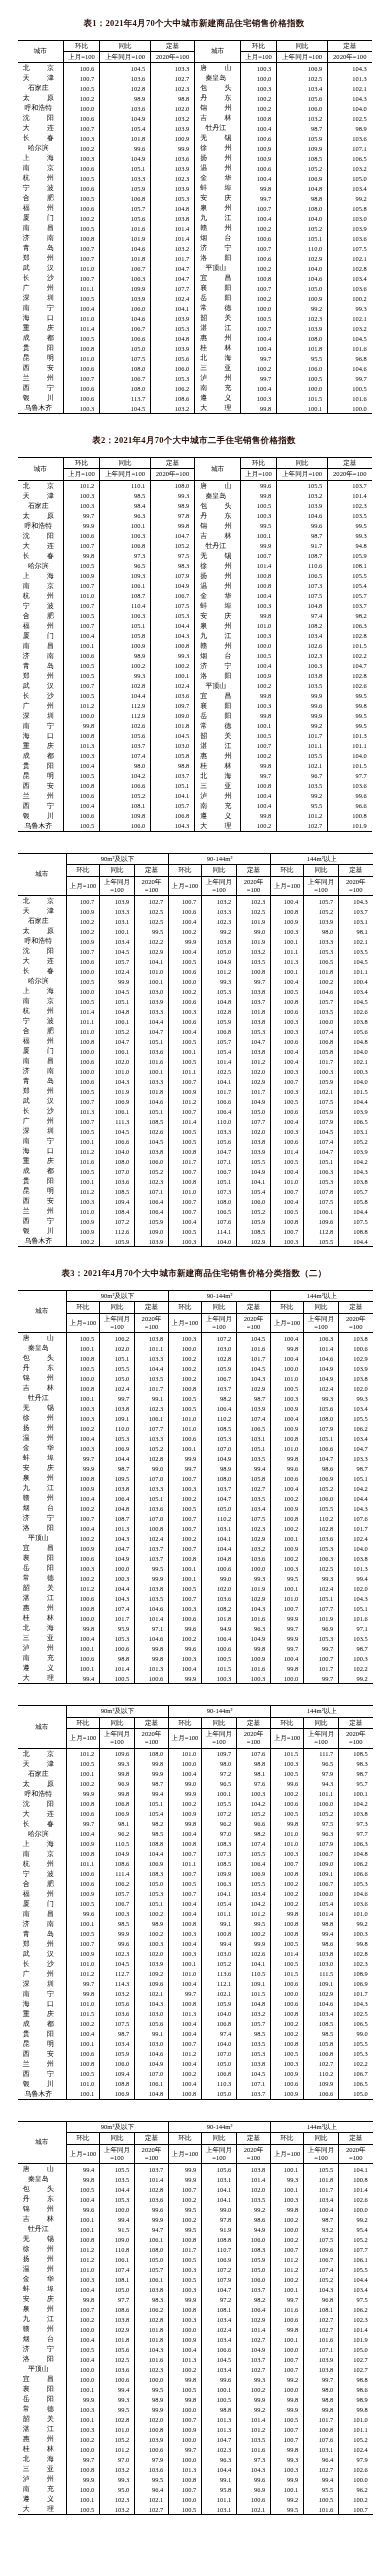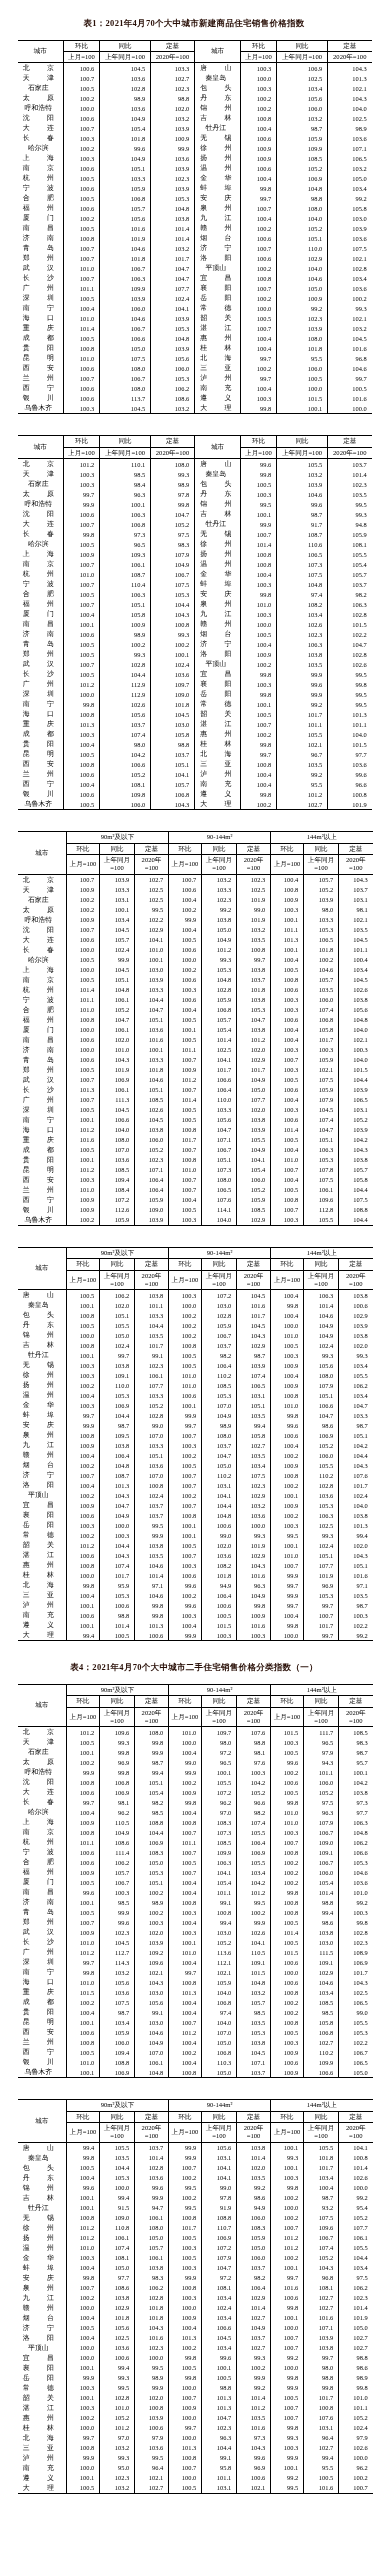--- a/index.html
+++ b/index.html
@@ -629,20 +629,21 @@
                 <span>理</span>
               </span></td>
             <td class="v">99.8</td>
             <td class="v">100.1</td>
             <td class="v">100.0</td>
           </tr>
         </tbody>
       </table>
   </section>
   <section class="tbl-section">
+    <h2 class="tbl-title">表2：2021年4月70个大中城市二手住宅销售价格指数</h2>
     <table>
         <colgroup>
           <col style="width: 46px;">
           <col style="width: 36px;">
           <col style="width: 51px;">
           <col style="width: 44px;">
           <col style="width: 46px;">
           <col style="width: 36px;">
           <col style="width: 51px;">
           <col style="width: 44px;">
@@ -1813,20 +1814,21 @@
             <td class="v">104.0</td>
             <td class="v">102.9</td>
             <td class="v">100.3</td>
             <td class="v">105.5</td>
             <td class="v">104.4</td>
           </tr>
         </tbody>
       </table>
   </section>
   <section class="tbl-section">
+    <h2 class="tbl-title">表3：2021年4月70个大中城市新建商品住宅销售价格分类指数（二）</h2>
     <table>
         <colgroup>
           <col style="width: 49px;">
           <col style="width: 33px;">
           <col style="width: 35px;">
           <col style="width: 34px;">
           <col style="width: 33px;">
           <col style="width: 35px;">
           <col style="width: 34px;">
           <col style="width: 33px;">
@@ -2384,600 +2386,20 @@
               </span></td>
             <td class="v">99.4</td>
             <td class="v">100.5</td>
             <td class="v">100.6</td>
             <td class="v">99.9</td>
             <td class="v">100.3</td>
             <td class="v">100.3</td>
             <td class="v">100.0</td>
             <td class="v">99.7</td>
             <td class="v">99.2</td>
-          </tr>
-        </tbody>
-      </table>
-  </section>
-  <section class="tbl-section">
-    <h2 class="tbl-title">表4：2021年4月70个大中城市二手住宅销售价格分类指数（一）</h2>
-    <table>
-        <colgroup>
-          <col style="width: 49px;">
-          <col style="width: 33px;">
-          <col style="width: 35px;">
-          <col style="width: 34px;">
-          <col style="width: 33px;">
-          <col style="width: 35px;">
-          <col style="width: 34px;">
-          <col style="width: 33px;">
-          <col style="width: 35px;">
-          <col style="width: 34px;">
-        </colgroup>
-        <thead>
-          <tr>
-            <th rowspan="3" class="city-h">城市</th>
-            <th colspan="3">90m²及以下</th>
-            <th colspan="3">90-144m²</th>
-            <th colspan="3">144m²以上</th>
-          </tr>
-          <tr>
-            <th>环比</th>
-            <th>同比</th>
-            <th>定基</th>
-            <th>环比</th>
-            <th>同比</th>
-            <th>定基</th>
-            <th>环比</th>
-            <th>同比</th>
-            <th>定基</th>
-          </tr>
-          <tr>
-            <th>上月=100</th>
-            <th>上年同月=100</th>
-            <th>2020年=100</th>
-            <th>上月=100</th>
-            <th>上年同月=100</th>
-            <th>2020年=100</th>
-            <th>上月=100</th>
-            <th>上年同月=100</th>
-            <th>2020年=100</th>
-          </tr>
-        </thead>
-        <tbody>
-          <tr>
-            <td class="c"><span class="city sp">
-                <span>北</span>
-                <span>京</span>
-              </span></td>
-            <td class="v">101.2</td>
-            <td class="v">109.6</td>
-            <td class="v">108.0</td>
-            <td class="v">101.0</td>
-            <td class="v">109.7</td>
-            <td class="v">107.6</td>
-            <td class="v">101.5</td>
-            <td class="v">111.7</td>
-            <td class="v">108.5</td>
-          </tr>
-          <tr>
-            <td class="c"><span class="city sp">
-                <span>天</span>
-                <span>津</span>
-              </span></td>
-            <td class="v">100.5</td>
-            <td class="v">99.3</td>
-            <td class="v">99.8</td>
-            <td class="v">100.0</td>
-            <td class="v">98.0</td>
-            <td class="v">98.8</td>
-            <td class="v">100.3</td>
-            <td class="v">96.5</td>
-            <td class="v">98.3</td>
-          </tr>
-          <tr>
-            <td class="c"><span class="city">
-                <span>石</span>
-                <span>家</span>
-                <span>庄</span>
-              </span></td>
-            <td class="v">100.1</td>
-            <td class="v">99.8</td>
-            <td class="v">99.9</td>
-            <td class="v">100.4</td>
-            <td class="v">97.2</td>
-            <td class="v">98.1</td>
-            <td class="v">100.5</td>
-            <td class="v">97.9</td>
-            <td class="v">98.7</td>
-          </tr>
-          <tr>
-            <td class="c"><span class="city sp">
-                <span>太</span>
-                <span>原</span>
-              </span></td>
-            <td class="v">100.2</td>
-            <td class="v">96.9</td>
-            <td class="v">98.7</td>
-            <td class="v">99.0</td>
-            <td class="v">96.5</td>
-            <td class="v">97.6</td>
-            <td class="v">99.6</td>
-            <td class="v">94.3</td>
-            <td class="v">95.7</td>
-          </tr>
-          <tr>
-            <td class="c"><span class="city">
-                <span>呼</span>
-                <span>和</span>
-                <span>浩</span>
-                <span>特</span>
-              </span></td>
-            <td class="v">99.9</td>
-            <td class="v">99.8</td>
-            <td class="v">99.4</td>
-            <td class="v">99.9</td>
-            <td class="v">100.1</td>
-            <td class="v">100.3</td>
-            <td class="v">100.2</td>
-            <td class="v">101.1</td>
-            <td class="v">100.1</td>
-          </tr>
-          <tr>
-            <td class="c"><span class="city sp">
-                <span>沈</span>
-                <span>阳</span>
-              </span></td>
-            <td class="v">100.8</td>
-            <td class="v">106.8</td>
-            <td class="v">105.1</td>
-            <td class="v">100.2</td>
-            <td class="v">105.5</td>
-            <td class="v">104.2</td>
-            <td class="v">100.6</td>
-            <td class="v">106.0</td>
-            <td class="v">104.2</td>
-          </tr>
-          <tr>
-            <td class="c"><span class="city sp">
-                <span>大</span>
-                <span>连</span>
-              </span></td>
-            <td class="v">100.6</td>
-            <td class="v">106.9</td>
-            <td class="v">105.4</td>
-            <td class="v">100.9</td>
-            <td class="v">107.2</td>
-            <td class="v">105.2</td>
-            <td class="v">100.5</td>
-            <td class="v">105.2</td>
-            <td class="v">103.8</td>
-          </tr>
-          <tr>
-            <td class="c"><span class="city sp">
-                <span>长</span>
-                <span>春</span>
-              </span></td>
-            <td class="v">99.7</td>
-            <td class="v">98.1</td>
-            <td class="v">98.2</td>
-            <td class="v">99.8</td>
-            <td class="v">96.2</td>
-            <td class="v">96.6</td>
-            <td class="v">99.8</td>
-            <td class="v">97.5</td>
-            <td class="v">97.3</td>
-          </tr>
-          <tr>
-            <td class="c"><span class="city">
-                <span>哈</span>
-                <span>尔</span>
-                <span>滨</span>
-              </span></td>
-            <td class="v">100.4</td>
-            <td class="v">96.2</td>
-            <td class="v">98.5</td>
-            <td class="v">100.4</td>
-            <td class="v">97.0</td>
-            <td class="v">98.2</td>
-            <td class="v">101.0</td>
-            <td class="v">96.3</td>
-            <td class="v">97.7</td>
-          </tr>
-          <tr>
-            <td class="c"><span class="city sp">
-                <span>上</span>
-                <span>海</span>
-              </span></td>
-            <td class="v">100.9</td>
-            <td class="v">110.5</td>
-            <td class="v">108.8</td>
-            <td class="v">100.8</td>
-            <td class="v">108.3</td>
-            <td class="v">107.4</td>
-            <td class="v">101.0</td>
-            <td class="v">107.9</td>
-            <td class="v">106.3</td>
-          </tr>
-          <tr>
-            <td class="c"><span class="city sp">
-                <span>南</span>
-                <span>京</span>
-              </span></td>
-            <td class="v">100.8</td>
-            <td class="v">104.9</td>
-            <td class="v">104.4</td>
-            <td class="v">100.7</td>
-            <td class="v">107.3</td>
-            <td class="v">105.5</td>
-            <td class="v">100.3</td>
-            <td class="v">106.7</td>
-            <td class="v">104.8</td>
-          </tr>
-          <tr>
-            <td class="c"><span class="city sp">
-                <span>杭</span>
-                <span>州</span>
-              </span></td>
-            <td class="v">101.1</td>
-            <td class="v">108.6</td>
-            <td class="v">106.9</td>
-            <td class="v">101.1</td>
-            <td class="v">108.5</td>
-            <td class="v">106.4</td>
-            <td class="v">100.7</td>
-            <td class="v">109.0</td>
-            <td class="v">106.2</td>
-          </tr>
-          <tr>
-            <td class="c"><span class="city sp">
-                <span>宁</span>
-                <span>波</span>
-              </span></td>
-            <td class="v">100.6</td>
-            <td class="v">111.4</td>
-            <td class="v">108.3</td>
-            <td class="v">100.7</td>
-            <td class="v">109.9</td>
-            <td class="v">106.9</td>
-            <td class="v">100.8</td>
-            <td class="v">109.1</td>
-            <td class="v">106.6</td>
-          </tr>
-          <tr>
-            <td class="c"><span class="city sp">
-                <span>合</span>
-                <span>肥</span>
-              </span></td>
-            <td class="v">100.6</td>
-            <td class="v">106.2</td>
-            <td class="v">105.0</td>
-            <td class="v">100.5</td>
-            <td class="v">106.3</td>
-            <td class="v">105.5</td>
-            <td class="v">100.2</td>
-            <td class="v">106.7</td>
-            <td class="v">105.3</td>
-          </tr>
-          <tr>
-            <td class="c"><span class="city sp">
-                <span>福</span>
-                <span>州</span>
-              </span></td>
-            <td class="v">100.9</td>
-            <td class="v">105.7</td>
-            <td class="v">105.3</td>
-            <td class="v">100.7</td>
-            <td class="v">104.1</td>
-            <td class="v">103.4</td>
-            <td class="v">100.2</td>
-            <td class="v">106.0</td>
-            <td class="v">104.6</td>
-          </tr>
-          <tr>
-            <td class="c"><span class="city sp">
-                <span>厦</span>
-                <span>门</span>
-              </span></td>
-            <td class="v">100.5</td>
-            <td class="v">106.7</td>
-            <td class="v">105.1</td>
-            <td class="v">100.4</td>
-            <td class="v">105.4</td>
-            <td class="v">104.2</td>
-            <td class="v">100.2</td>
-            <td class="v">105.4</td>
-            <td class="v">103.6</td>
-          </tr>
-          <tr>
-            <td class="c"><span class="city sp">
-                <span>南</span>
-                <span>昌</span>
-              </span></td>
-            <td class="v">99.6</td>
-            <td class="v">100.3</td>
-            <td class="v">100.2</td>
-            <td class="v">100.4</td>
-            <td class="v">101.1</td>
-            <td class="v">101.2</td>
-            <td class="v">99.8</td>
-            <td class="v">101.4</td>
-            <td class="v">101.0</td>
-          </tr>
-          <tr>
-            <td class="c"><span class="city sp">
-                <span>济</span>
-                <span>南</span>
-              </span></td>
-            <td class="v">100.1</td>
-            <td class="v">98.5</td>
-            <td class="v">98.9</td>
-            <td class="v">100.8</td>
-            <td class="v">99.1</td>
-            <td class="v">99.5</td>
-            <td class="v">100.8</td>
-            <td class="v">98.8</td>
-            <td class="v">99.2</td>
-          </tr>
-          <tr>
-            <td class="c"><span class="city sp">
-                <span>青</span>
-                <span>岛</span>
-              </span></td>
-            <td class="v">100.5</td>
-            <td class="v">99.9</td>
-            <td class="v">100.2</td>
-            <td class="v">100.3</td>
-            <td class="v">100.8</td>
-            <td class="v">100.2</td>
-            <td class="v">100.8</td>
-            <td class="v">99.4</td>
-            <td class="v">100.3</td>
-          </tr>
-          <tr>
-            <td class="c"><span class="city sp">
-                <span>郑</span>
-                <span>州</span>
-              </span></td>
-            <td class="v">100.7</td>
-            <td class="v">99.6</td>
-            <td class="v">100.3</td>
-            <td class="v">100.4</td>
-            <td class="v">99.4</td>
-            <td class="v">99.9</td>
-            <td class="v">100.5</td>
-            <td class="v">98.6</td>
-            <td class="v">99.8</td>
-          </tr>
-          <tr>
-            <td class="c"><span class="city sp">
-                <span>武</span>
-                <span>汉</span>
-              </span></td>
-            <td class="v">100.9</td>
-            <td class="v">102.3</td>
-            <td class="v">102.0</td>
-            <td class="v">100.3</td>
-            <td class="v">103.0</td>
-            <td class="v">102.6</td>
-            <td class="v">101.4</td>
-            <td class="v">103.8</td>
-            <td class="v">102.8</td>
-          </tr>
-          <tr>
-            <td class="c"><span class="city sp">
-                <span>长</span>
-                <span>沙</span>
-              </span></td>
-            <td class="v">101.0</td>
-            <td class="v">104.5</td>
-            <td class="v">103.9</td>
-            <td class="v">100.1</td>
-            <td class="v">105.2</td>
-            <td class="v">104.1</td>
-            <td class="v">100.5</td>
-            <td class="v">103.0</td>
-            <td class="v">102.3</td>
-          </tr>
-          <tr>
-            <td class="c"><span class="city sp">
-                <span>广</span>
-                <span>州</span>
-              </span></td>
-            <td class="v">101.2</td>
-            <td class="v">112.7</td>
-            <td class="v">109.2</td>
-            <td class="v">101.0</td>
-            <td class="v">113.6</td>
-            <td class="v">110.5</td>
-            <td class="v">101.5</td>
-            <td class="v">111.5</td>
-            <td class="v">108.9</td>
-          </tr>
-          <tr>
-            <td class="c"><span class="city sp">
-                <span>深</span>
-                <span>圳</span>
-              </span></td>
-            <td class="v">99.7</td>
-            <td class="v">114.3</td>
-            <td class="v">109.6</td>
-            <td class="v">100.4</td>
-            <td class="v">112.1</td>
-            <td class="v">109.1</td>
-            <td class="v">100.6</td>
-            <td class="v">109.1</td>
-            <td class="v">106.9</td>
-          </tr>
-          <tr>
-            <td class="c"><span class="city sp">
-                <span>南</span>
-                <span>宁</span>
-              </span></td>
-            <td class="v">99.8</td>
-            <td class="v">103.2</td>
-            <td class="v">102.1</td>
-            <td class="v">99.7</td>
-            <td class="v">102.1</td>
-            <td class="v">101.5</td>
-            <td class="v">100.0</td>
-            <td class="v">102.9</td>
-            <td class="v">101.7</td>
-          </tr>
-          <tr>
-            <td class="c"><span class="city sp">
-                <span>海</span>
-                <span>口</span>
-              </span></td>
-            <td class="v">101.0</td>
-            <td class="v">105.6</td>
-            <td class="v">104.3</td>
-            <td class="v">100.8</td>
-            <td class="v">105.9</td>
-            <td class="v">104.8</td>
-            <td class="v">100.6</td>
-            <td class="v">104.6</td>
-            <td class="v">104.3</td>
-          </tr>
-          <tr>
-            <td class="c"><span class="city sp">
-                <span>重</span>
-                <span>庆</span>
-              </span></td>
-            <td class="v">101.5</td>
-            <td class="v">103.6</td>
-            <td class="v">103.0</td>
-            <td class="v">101.3</td>
-            <td class="v">104.0</td>
-            <td class="v">103.2</td>
-            <td class="v">100.8</td>
-            <td class="v">103.4</td>
-            <td class="v">102.5</td>
-          </tr>
-          <tr>
-            <td class="c"><span class="city sp">
-                <span>成</span>
-                <span>都</span>
-              </span></td>
-            <td class="v">100.2</td>
-            <td class="v">107.5</td>
-            <td class="v">105.6</td>
-            <td class="v">100.4</td>
-            <td class="v">106.8</td>
-            <td class="v">105.7</td>
-            <td class="v">100.2</td>
-            <td class="v">108.5</td>
-            <td class="v">106.5</td>
-          </tr>
-          <tr>
-            <td class="c"><span class="city sp">
-                <span>贵</span>
-                <span>阳</span>
-              </span></td>
-            <td class="v">100.4</td>
-            <td class="v">98.7</td>
-            <td class="v">99.1</td>
-            <td class="v">100.4</td>
-            <td class="v">97.4</td>
-            <td class="v">98.5</td>
-            <td class="v">100.2</td>
-            <td class="v">98.5</td>
-            <td class="v">99.0</td>
-          </tr>
-          <tr>
-            <td class="c"><span class="city sp">
-                <span>昆</span>
-                <span>明</span>
-              </span></td>
-            <td class="v">100.1</td>
-            <td class="v">103.4</td>
-            <td class="v">103.0</td>
-            <td class="v">100.7</td>
-            <td class="v">104.0</td>
-            <td class="v">103.5</td>
-            <td class="v">100.8</td>
-            <td class="v">105.8</td>
-            <td class="v">105.5</td>
-          </tr>
-          <tr>
-            <td class="c"><span class="city sp">
-                <span>西</span>
-                <span>安</span>
-              </span></td>
-            <td class="v">100.6</td>
-            <td class="v">105.9</td>
-            <td class="v">104.6</td>
-            <td class="v">101.2</td>
-            <td class="v">107.0</td>
-            <td class="v">105.3</td>
-            <td class="v">100.5</td>
-            <td class="v">106.8</td>
-            <td class="v">105.3</td>
-          </tr>
-          <tr>
-            <td class="c"><span class="city sp">
-                <span>兰</span>
-                <span>州</span>
-              </span></td>
-            <td class="v">100.8</td>
-            <td class="v">106.0</td>
-            <td class="v">104.9</td>
-            <td class="v">100.4</td>
-            <td class="v">105.0</td>
-            <td class="v">103.8</td>
-            <td class="v">100.3</td>
-            <td class="v">102.7</td>
-            <td class="v">102.2</td>
-          </tr>
-          <tr>
-            <td class="c"><span class="city sp">
-                <span>西</span>
-                <span>宁</span>
-              </span></td>
-            <td class="v">100.5</td>
-            <td class="v">109.4</td>
-            <td class="v">107.0</td>
-            <td class="v">100.2</td>
-            <td class="v">106.8</td>
-            <td class="v">104.5</td>
-            <td class="v">100.9</td>
-            <td class="v">110.2</td>
-            <td class="v">106.7</td>
-          </tr>
-          <tr>
-            <td class="c"><span class="city sp">
-                <span>银</span>
-                <span>川</span>
-              </span></td>
-            <td class="v">101.0</td>
-            <td class="v">108.8</td>
-            <td class="v">106.1</td>
-            <td class="v">100.4</td>
-            <td class="v">110.3</td>
-            <td class="v">107.1</td>
-            <td class="v">100.6</td>
-            <td class="v">109.9</td>
-            <td class="v">106.5</td>
-          </tr>
-          <tr>
-            <td class="c"><span class="city">
-                <span>乌</span>
-                <span>鲁</span>
-                <span>木</span>
-                <span>齐</span>
-              </span></td>
-            <td class="v">100.1</td>
-            <td class="v">106.9</td>
-            <td class="v">104.8</td>
-            <td class="v">100.8</td>
-            <td class="v">105.0</td>
-            <td class="v">103.7</td>
-            <td class="v">100.9</td>
-            <td class="v">106.6</td>
-            <td class="v">105.0</td>
           </tr>
         </tbody>
       </table>
   </section>
   <section class="tbl-section">
     <table>
         <colgroup>
           <col style="width: 49px;">
           <col style="width: 33px;">
           <col style="width: 35px;">
@@ -3015,20 +2437,599 @@
             <th>上年同月=100</th>
             <th>2020年=100</th>
             <th>上月=100</th>
             <th>上年同月=100</th>
             <th>2020年=100</th>
           </tr>
         </thead>
         <tbody>
           <tr>
             <td class="c"><span class="city sp">
+                <span>北</span>
+                <span>京</span>
+              </span></td>
+            <td class="v">101.2</td>
+            <td class="v">109.6</td>
+            <td class="v">108.0</td>
+            <td class="v">101.0</td>
+            <td class="v">109.7</td>
+            <td class="v">107.6</td>
+            <td class="v">101.5</td>
+            <td class="v">111.7</td>
+            <td class="v">108.5</td>
+          </tr>
+          <tr>
+            <td class="c"><span class="city sp">
+                <span>天</span>
+                <span>津</span>
+              </span></td>
+            <td class="v">100.5</td>
+            <td class="v">99.3</td>
+            <td class="v">99.8</td>
+            <td class="v">100.0</td>
+            <td class="v">98.0</td>
+            <td class="v">98.8</td>
+            <td class="v">100.3</td>
+            <td class="v">96.5</td>
+            <td class="v">98.3</td>
+          </tr>
+          <tr>
+            <td class="c"><span class="city">
+                <span>石</span>
+                <span>家</span>
+                <span>庄</span>
+              </span></td>
+            <td class="v">100.1</td>
+            <td class="v">99.8</td>
+            <td class="v">99.9</td>
+            <td class="v">100.4</td>
+            <td class="v">97.2</td>
+            <td class="v">98.1</td>
+            <td class="v">100.5</td>
+            <td class="v">97.9</td>
+            <td class="v">98.7</td>
+          </tr>
+          <tr>
+            <td class="c"><span class="city sp">
+                <span>太</span>
+                <span>原</span>
+              </span></td>
+            <td class="v">100.2</td>
+            <td class="v">96.9</td>
+            <td class="v">98.7</td>
+            <td class="v">99.0</td>
+            <td class="v">96.5</td>
+            <td class="v">97.6</td>
+            <td class="v">99.6</td>
+            <td class="v">94.3</td>
+            <td class="v">95.7</td>
+          </tr>
+          <tr>
+            <td class="c"><span class="city">
+                <span>呼</span>
+                <span>和</span>
+                <span>浩</span>
+                <span>特</span>
+              </span></td>
+            <td class="v">99.9</td>
+            <td class="v">99.8</td>
+            <td class="v">99.4</td>
+            <td class="v">99.9</td>
+            <td class="v">100.1</td>
+            <td class="v">100.3</td>
+            <td class="v">100.2</td>
+            <td class="v">101.1</td>
+            <td class="v">100.1</td>
+          </tr>
+          <tr>
+            <td class="c"><span class="city sp">
+                <span>沈</span>
+                <span>阳</span>
+              </span></td>
+            <td class="v">100.8</td>
+            <td class="v">106.8</td>
+            <td class="v">105.1</td>
+            <td class="v">100.2</td>
+            <td class="v">105.5</td>
+            <td class="v">104.2</td>
+            <td class="v">100.6</td>
+            <td class="v">106.0</td>
+            <td class="v">104.2</td>
+          </tr>
+          <tr>
+            <td class="c"><span class="city sp">
+                <span>大</span>
+                <span>连</span>
+              </span></td>
+            <td class="v">100.6</td>
+            <td class="v">106.9</td>
+            <td class="v">105.4</td>
+            <td class="v">100.9</td>
+            <td class="v">107.2</td>
+            <td class="v">105.2</td>
+            <td class="v">100.5</td>
+            <td class="v">105.2</td>
+            <td class="v">103.8</td>
+          </tr>
+          <tr>
+            <td class="c"><span class="city sp">
+                <span>长</span>
+                <span>春</span>
+              </span></td>
+            <td class="v">99.7</td>
+            <td class="v">98.1</td>
+            <td class="v">98.2</td>
+            <td class="v">99.8</td>
+            <td class="v">96.2</td>
+            <td class="v">96.6</td>
+            <td class="v">99.8</td>
+            <td class="v">97.5</td>
+            <td class="v">97.3</td>
+          </tr>
+          <tr>
+            <td class="c"><span class="city">
+                <span>哈</span>
+                <span>尔</span>
+                <span>滨</span>
+              </span></td>
+            <td class="v">100.4</td>
+            <td class="v">96.2</td>
+            <td class="v">98.5</td>
+            <td class="v">100.4</td>
+            <td class="v">97.0</td>
+            <td class="v">98.2</td>
+            <td class="v">101.0</td>
+            <td class="v">96.3</td>
+            <td class="v">97.7</td>
+          </tr>
+          <tr>
+            <td class="c"><span class="city sp">
+                <span>上</span>
+                <span>海</span>
+              </span></td>
+            <td class="v">100.9</td>
+            <td class="v">110.5</td>
+            <td class="v">108.8</td>
+            <td class="v">100.8</td>
+            <td class="v">108.3</td>
+            <td class="v">107.4</td>
+            <td class="v">101.0</td>
+            <td class="v">107.9</td>
+            <td class="v">106.3</td>
+          </tr>
+          <tr>
+            <td class="c"><span class="city sp">
+                <span>南</span>
+                <span>京</span>
+              </span></td>
+            <td class="v">100.8</td>
+            <td class="v">104.9</td>
+            <td class="v">104.4</td>
+            <td class="v">100.7</td>
+            <td class="v">107.3</td>
+            <td class="v">105.5</td>
+            <td class="v">100.3</td>
+            <td class="v">106.7</td>
+            <td class="v">104.8</td>
+          </tr>
+          <tr>
+            <td class="c"><span class="city sp">
+                <span>杭</span>
+                <span>州</span>
+              </span></td>
+            <td class="v">101.1</td>
+            <td class="v">108.6</td>
+            <td class="v">106.9</td>
+            <td class="v">101.1</td>
+            <td class="v">108.5</td>
+            <td class="v">106.4</td>
+            <td class="v">100.7</td>
+            <td class="v">109.0</td>
+            <td class="v">106.2</td>
+          </tr>
+          <tr>
+            <td class="c"><span class="city sp">
+                <span>宁</span>
+                <span>波</span>
+              </span></td>
+            <td class="v">100.6</td>
+            <td class="v">111.4</td>
+            <td class="v">108.3</td>
+            <td class="v">100.7</td>
+            <td class="v">109.9</td>
+            <td class="v">106.9</td>
+            <td class="v">100.8</td>
+            <td class="v">109.1</td>
+            <td class="v">106.6</td>
+          </tr>
+          <tr>
+            <td class="c"><span class="city sp">
+                <span>合</span>
+                <span>肥</span>
+              </span></td>
+            <td class="v">100.6</td>
+            <td class="v">106.2</td>
+            <td class="v">105.0</td>
+            <td class="v">100.5</td>
+            <td class="v">106.3</td>
+            <td class="v">105.5</td>
+            <td class="v">100.2</td>
+            <td class="v">106.7</td>
+            <td class="v">105.3</td>
+          </tr>
+          <tr>
+            <td class="c"><span class="city sp">
+                <span>福</span>
+                <span>州</span>
+              </span></td>
+            <td class="v">100.9</td>
+            <td class="v">105.7</td>
+            <td class="v">105.3</td>
+            <td class="v">100.7</td>
+            <td class="v">104.1</td>
+            <td class="v">103.4</td>
+            <td class="v">100.2</td>
+            <td class="v">106.0</td>
+            <td class="v">104.6</td>
+          </tr>
+          <tr>
+            <td class="c"><span class="city sp">
+                <span>厦</span>
+                <span>门</span>
+              </span></td>
+            <td class="v">100.5</td>
+            <td class="v">106.7</td>
+            <td class="v">105.1</td>
+            <td class="v">100.4</td>
+            <td class="v">105.4</td>
+            <td class="v">104.2</td>
+            <td class="v">100.2</td>
+            <td class="v">105.4</td>
+            <td class="v">103.6</td>
+          </tr>
+          <tr>
+            <td class="c"><span class="city sp">
+                <span>南</span>
+                <span>昌</span>
+              </span></td>
+            <td class="v">99.6</td>
+            <td class="v">100.3</td>
+            <td class="v">100.2</td>
+            <td class="v">100.4</td>
+            <td class="v">101.1</td>
+            <td class="v">101.2</td>
+            <td class="v">99.8</td>
+            <td class="v">101.4</td>
+            <td class="v">101.0</td>
+          </tr>
+          <tr>
+            <td class="c"><span class="city sp">
+                <span>济</span>
+                <span>南</span>
+              </span></td>
+            <td class="v">100.1</td>
+            <td class="v">98.5</td>
+            <td class="v">98.9</td>
+            <td class="v">100.8</td>
+            <td class="v">99.1</td>
+            <td class="v">99.5</td>
+            <td class="v">100.8</td>
+            <td class="v">98.8</td>
+            <td class="v">99.2</td>
+          </tr>
+          <tr>
+            <td class="c"><span class="city sp">
+                <span>青</span>
+                <span>岛</span>
+              </span></td>
+            <td class="v">100.5</td>
+            <td class="v">99.9</td>
+            <td class="v">100.2</td>
+            <td class="v">100.3</td>
+            <td class="v">100.8</td>
+            <td class="v">100.2</td>
+            <td class="v">100.8</td>
+            <td class="v">99.4</td>
+            <td class="v">100.3</td>
+          </tr>
+          <tr>
+            <td class="c"><span class="city sp">
+                <span>郑</span>
+                <span>州</span>
+              </span></td>
+            <td class="v">100.7</td>
+            <td class="v">99.6</td>
+            <td class="v">100.3</td>
+            <td class="v">100.4</td>
+            <td class="v">99.4</td>
+            <td class="v">99.9</td>
+            <td class="v">100.5</td>
+            <td class="v">98.6</td>
+            <td class="v">99.8</td>
+          </tr>
+          <tr>
+            <td class="c"><span class="city sp">
+                <span>武</span>
+                <span>汉</span>
+              </span></td>
+            <td class="v">100.9</td>
+            <td class="v">102.3</td>
+            <td class="v">102.0</td>
+            <td class="v">100.3</td>
+            <td class="v">103.0</td>
+            <td class="v">102.6</td>
+            <td class="v">101.4</td>
+            <td class="v">103.8</td>
+            <td class="v">102.8</td>
+          </tr>
+          <tr>
+            <td class="c"><span class="city sp">
+                <span>长</span>
+                <span>沙</span>
+              </span></td>
+            <td class="v">101.0</td>
+            <td class="v">104.5</td>
+            <td class="v">103.9</td>
+            <td class="v">100.1</td>
+            <td class="v">105.2</td>
+            <td class="v">104.1</td>
+            <td class="v">100.5</td>
+            <td class="v">103.0</td>
+            <td class="v">102.3</td>
+          </tr>
+          <tr>
+            <td class="c"><span class="city sp">
+                <span>广</span>
+                <span>州</span>
+              </span></td>
+            <td class="v">101.2</td>
+            <td class="v">112.7</td>
+            <td class="v">109.2</td>
+            <td class="v">101.0</td>
+            <td class="v">113.6</td>
+            <td class="v">110.5</td>
+            <td class="v">101.5</td>
+            <td class="v">111.5</td>
+            <td class="v">108.9</td>
+          </tr>
+          <tr>
+            <td class="c"><span class="city sp">
+                <span>深</span>
+                <span>圳</span>
+              </span></td>
+            <td class="v">99.7</td>
+            <td class="v">114.3</td>
+            <td class="v">109.6</td>
+            <td class="v">100.4</td>
+            <td class="v">112.1</td>
+            <td class="v">109.1</td>
+            <td class="v">100.6</td>
+            <td class="v">109.1</td>
+            <td class="v">106.9</td>
+          </tr>
+          <tr>
+            <td class="c"><span class="city sp">
+                <span>南</span>
+                <span>宁</span>
+              </span></td>
+            <td class="v">99.8</td>
+            <td class="v">103.2</td>
+            <td class="v">102.1</td>
+            <td class="v">99.7</td>
+            <td class="v">102.1</td>
+            <td class="v">101.5</td>
+            <td class="v">100.0</td>
+            <td class="v">102.9</td>
+            <td class="v">101.7</td>
+          </tr>
+          <tr>
+            <td class="c"><span class="city sp">
+                <span>海</span>
+                <span>口</span>
+              </span></td>
+            <td class="v">101.0</td>
+            <td class="v">105.6</td>
+            <td class="v">104.3</td>
+            <td class="v">100.8</td>
+            <td class="v">105.9</td>
+            <td class="v">104.8</td>
+            <td class="v">100.6</td>
+            <td class="v">104.6</td>
+            <td class="v">104.3</td>
+          </tr>
+          <tr>
+            <td class="c"><span class="city sp">
+                <span>重</span>
+                <span>庆</span>
+              </span></td>
+            <td class="v">101.5</td>
+            <td class="v">103.6</td>
+            <td class="v">103.0</td>
+            <td class="v">101.3</td>
+            <td class="v">104.0</td>
+            <td class="v">103.2</td>
+            <td class="v">100.8</td>
+            <td class="v">103.4</td>
+            <td class="v">102.5</td>
+          </tr>
+          <tr>
+            <td class="c"><span class="city sp">
+                <span>成</span>
+                <span>都</span>
+              </span></td>
+            <td class="v">100.2</td>
+            <td class="v">107.5</td>
+            <td class="v">105.6</td>
+            <td class="v">100.4</td>
+            <td class="v">106.8</td>
+            <td class="v">105.7</td>
+            <td class="v">100.2</td>
+            <td class="v">108.5</td>
+            <td class="v">106.5</td>
+          </tr>
+          <tr>
+            <td class="c"><span class="city sp">
+                <span>贵</span>
+                <span>阳</span>
+              </span></td>
+            <td class="v">100.4</td>
+            <td class="v">98.7</td>
+            <td class="v">99.1</td>
+            <td class="v">100.4</td>
+            <td class="v">97.4</td>
+            <td class="v">98.5</td>
+            <td class="v">100.2</td>
+            <td class="v">98.5</td>
+            <td class="v">99.0</td>
+          </tr>
+          <tr>
+            <td class="c"><span class="city sp">
+                <span>昆</span>
+                <span>明</span>
+              </span></td>
+            <td class="v">100.1</td>
+            <td class="v">103.4</td>
+            <td class="v">103.0</td>
+            <td class="v">100.7</td>
+            <td class="v">104.0</td>
+            <td class="v">103.5</td>
+            <td class="v">100.8</td>
+            <td class="v">105.8</td>
+            <td class="v">105.5</td>
+          </tr>
+          <tr>
+            <td class="c"><span class="city sp">
+                <span>西</span>
+                <span>安</span>
+              </span></td>
+            <td class="v">100.6</td>
+            <td class="v">105.9</td>
+            <td class="v">104.6</td>
+            <td class="v">101.2</td>
+            <td class="v">107.0</td>
+            <td class="v">105.3</td>
+            <td class="v">100.5</td>
+            <td class="v">106.8</td>
+            <td class="v">105.3</td>
+          </tr>
+          <tr>
+            <td class="c"><span class="city sp">
+                <span>兰</span>
+                <span>州</span>
+              </span></td>
+            <td class="v">100.8</td>
+            <td class="v">106.0</td>
+            <td class="v">104.9</td>
+            <td class="v">100.4</td>
+            <td class="v">105.0</td>
+            <td class="v">103.8</td>
+            <td class="v">100.3</td>
+            <td class="v">102.7</td>
+            <td class="v">102.2</td>
+          </tr>
+          <tr>
+            <td class="c"><span class="city sp">
+                <span>西</span>
+                <span>宁</span>
+              </span></td>
+            <td class="v">100.5</td>
+            <td class="v">109.4</td>
+            <td class="v">107.0</td>
+            <td class="v">100.2</td>
+            <td class="v">106.8</td>
+            <td class="v">104.5</td>
+            <td class="v">100.9</td>
+            <td class="v">110.2</td>
+            <td class="v">106.7</td>
+          </tr>
+          <tr>
+            <td class="c"><span class="city sp">
+                <span>银</span>
+                <span>川</span>
+              </span></td>
+            <td class="v">101.0</td>
+            <td class="v">108.8</td>
+            <td class="v">106.1</td>
+            <td class="v">100.4</td>
+            <td class="v">110.3</td>
+            <td class="v">107.1</td>
+            <td class="v">100.6</td>
+            <td class="v">109.9</td>
+            <td class="v">106.5</td>
+          </tr>
+          <tr>
+            <td class="c"><span class="city">
+                <span>乌</span>
+                <span>鲁</span>
+                <span>木</span>
+                <span>齐</span>
+              </span></td>
+            <td class="v">100.1</td>
+            <td class="v">106.9</td>
+            <td class="v">104.8</td>
+            <td class="v">100.8</td>
+            <td class="v">105.0</td>
+            <td class="v">103.7</td>
+            <td class="v">100.9</td>
+            <td class="v">106.6</td>
+            <td class="v">105.0</td>
+          </tr>
+        </tbody>
+      </table>
+  </section>
+  <section class="tbl-section">
+    <table>
+        <colgroup>
+          <col style="width: 49px;">
+          <col style="width: 33px;">
+          <col style="width: 35px;">
+          <col style="width: 34px;">
+          <col style="width: 33px;">
+          <col style="width: 35px;">
+          <col style="width: 34px;">
+          <col style="width: 33px;">
+          <col style="width: 35px;">
+          <col style="width: 34px;">
+        </colgroup>
+        <thead>
+          <tr>
+            <th rowspan="3" class="city-h">城市</th>
+            <th colspan="3">90m²及以下</th>
+            <th colspan="3">90-144m²</th>
+            <th colspan="3">144m²以上</th>
+          </tr>
+          <tr>
+            <th>环比</th>
+            <th>同比</th>
+            <th>定基</th>
+            <th>环比</th>
+            <th>同比</th>
+            <th>定基</th>
+            <th>环比</th>
+            <th>同比</th>
+            <th>定基</th>
+          </tr>
+          <tr>
+            <th>上月=100</th>
+            <th>上年同月=100</th>
+            <th>2020年=100</th>
+            <th>上月=100</th>
+            <th>上年同月=100</th>
+            <th>2020年=100</th>
+            <th>上月=100</th>
+            <th>上年同月=100</th>
+            <th>2020年=100</th>
+          </tr>
+        </thead>
+        <tbody>
+          <tr>
+            <td class="c"><span class="city sp">
                 <span>唐</span>
                 <span>山</span>
               </span></td>
             <td class="v">99.4</td>
             <td class="v">105.5</td>
             <td class="v">103.7</td>
             <td class="v">99.9</td>
             <td class="v">105.6</td>
             <td class="v">103.8</td>
             <td class="v">100.1</td>

